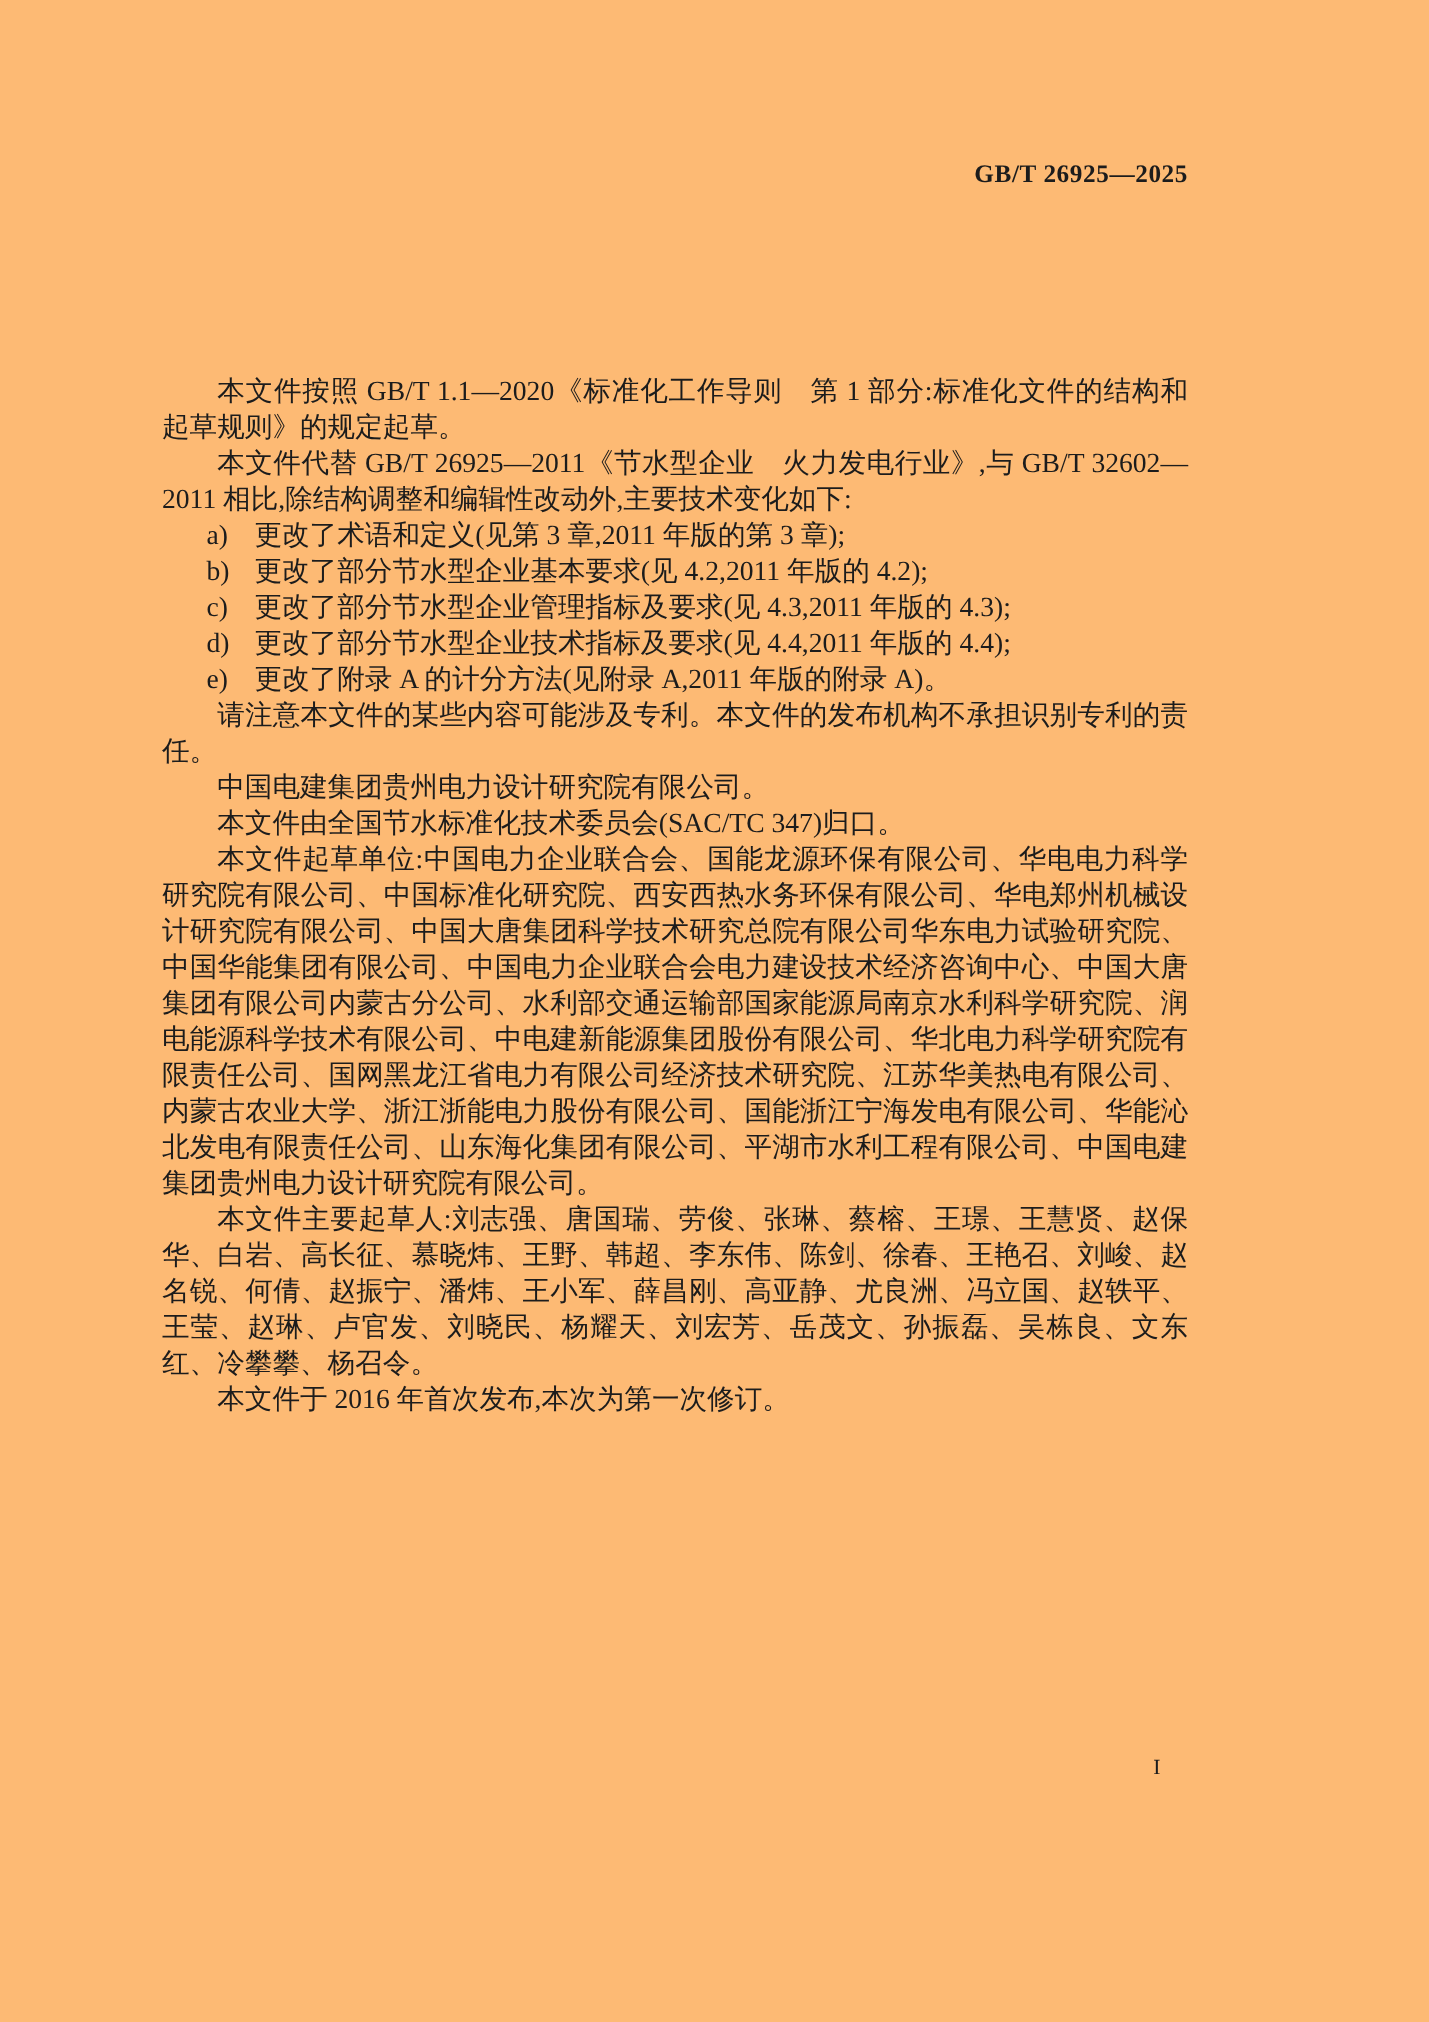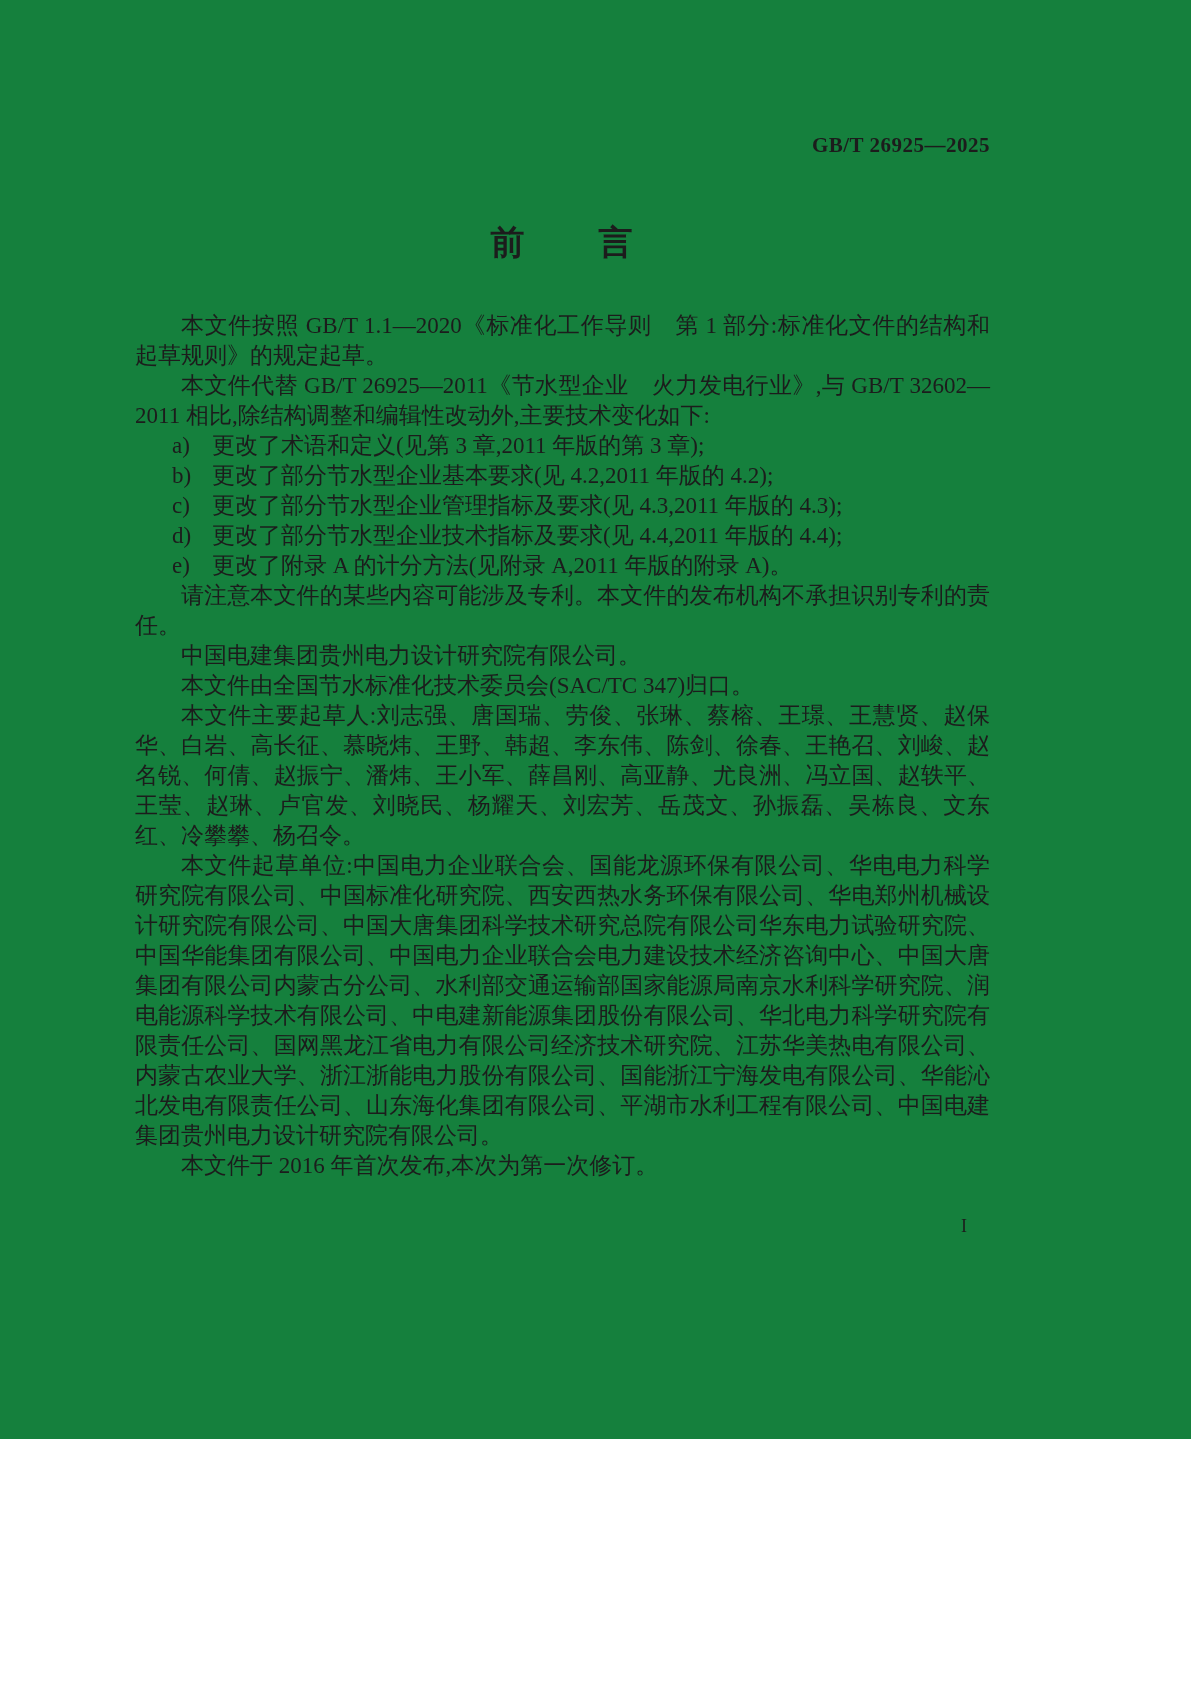--- a/index.html
+++ b/index.html
@@ -1,21 +1,21 @@
 <!DOCTYPE html>
 <html><head>
 <meta charset="utf-8">
 <style>
   * { margin: 0; padding: 0; box-sizing: border-box; }
   html, body { background: #ffffff; }
   .page {
     position: relative;
     width: 1191px;
-    height: 1439px;
-    background: #15803d;
+    height: 1685px;
+    background: #fdba74;
     color: #1c1c1c;
     font-family: "Liberation Serif", "DejaVu Serif", serif;
     overflow: hidden;
   }
   .doc-header {
     position: absolute;
     top: 133px;
     left: 135px;
     width: 855px;
     text-align: right;
@@ -64,21 +64,20 @@
 </style>
 </head>
 <body>
 
 <div class="page">
 
   <div class="doc-header">
     <span class="doc-number">GB/T 26925—2025</span>
   </div>
 
-  <h1 class="doc-title">前　　言</h1>
 
   <div class="doc-body">
     <p class="para">本文件按照 GB/T 1.1—2020《标准化工作导则　第 1 部分:标准化文件的结构和起草规则》的规定起草。</p>
     <p class="para">本文件代替 GB/T 26925—2011《节水型企业　火力发电行业》,与 GB/T 32602—2011 相比,除结构调整和编辑性改动外,主要技术变化如下:</p>
 
     <ol class="change-list">
       <li class="change-item">
         <span class="item-label">a)</span>
         <span class="item-text">更改了术语和定义(见第 3 章,2011 年版的第 3 章);</span>
       </li>
@@ -96,22 +95,22 @@
       </li>
       <li class="change-item">
         <span class="item-label">e)</span>
         <span class="item-text">更改了附录 A 的计分方法(见附录 A,2011 年版的附录 A)。</span>
       </li>
     </ol>
 
     <p class="para">请注意本文件的某些内容可能涉及专利。本文件的发布机构不承担识别专利的责任。</p>
     <p class="para">中国电建集团贵州电力设计研究院有限公司。</p>
     <p class="para">本文件由全国节水标准化技术委员会(SAC/TC 347)归口。</p>
+    <p class="para">本文件起草单位:中国电力企业联合会、国能龙源环保有限公司、华电电力科学研究院有限公司、中国标准化研究院、西安西热水务环保有限公司、华电郑州机械设计研究院有限公司、中国大唐集团科学技术研究总院有限公司华东电力试验研究院、中国华能集团有限公司、中国电力企业联合会电力建设技术经济咨询中心、中国大唐集团有限公司内蒙古分公司、水利部交通运输部国家能源局南京水利科学研究院、润电能源科学技术有限公司、中电建新能源集团股份有限公司、华北电力科学研究院有限责任公司、国网黑龙江省电力有限公司经济技术研究院、江苏华美热电有限公司、内蒙古农业大学、浙江浙能电力股份有限公司、国能浙江宁海发电有限公司、华能沁北发电有限责任公司、山东海化集团有限公司、平湖市水利工程有限公司、中国电建集团贵州电力设计研究院有限公司。</p>
     <p class="para">本文件主要起草人:刘志强、唐国瑞、劳俊、张琳、蔡榕、王璟、王慧贤、赵保华、白岩、高长征、慕晓炜、王野、韩超、李东伟、陈剑、徐春、王艳召、刘峻、赵名锐、何倩、赵振宁、潘炜、王小军、薛昌刚、高亚静、尤良洲、冯立国、赵轶平、王莹、赵琳、卢官发、刘晓民、杨耀天、刘宏芳、岳茂文、孙振磊、吴栋良、文东红、冷攀攀、杨召令。</p>
-    <p class="para">本文件起草单位:中国电力企业联合会、国能龙源环保有限公司、华电电力科学研究院有限公司、中国标准化研究院、西安西热水务环保有限公司、华电郑州机械设计研究院有限公司、中国大唐集团科学技术研究总院有限公司华东电力试验研究院、中国华能集团有限公司、中国电力企业联合会电力建设技术经济咨询中心、中国大唐集团有限公司内蒙古分公司、水利部交通运输部国家能源局南京水利科学研究院、润电能源科学技术有限公司、中电建新能源集团股份有限公司、华北电力科学研究院有限责任公司、国网黑龙江省电力有限公司经济技术研究院、江苏华美热电有限公司、内蒙古农业大学、浙江浙能电力股份有限公司、国能浙江宁海发电有限公司、华能沁北发电有限责任公司、山东海化集团有限公司、平湖市水利工程有限公司、中国电建集团贵州电力设计研究院有限公司。</p>
     <p class="para">本文件于 2016 年首次发布,本次为第一次修订。</p>
   </div>
 
   <div class="page-footer">
     <span class="page-number">I</span>
   </div>
 
 </div>
 
 </body></html>

